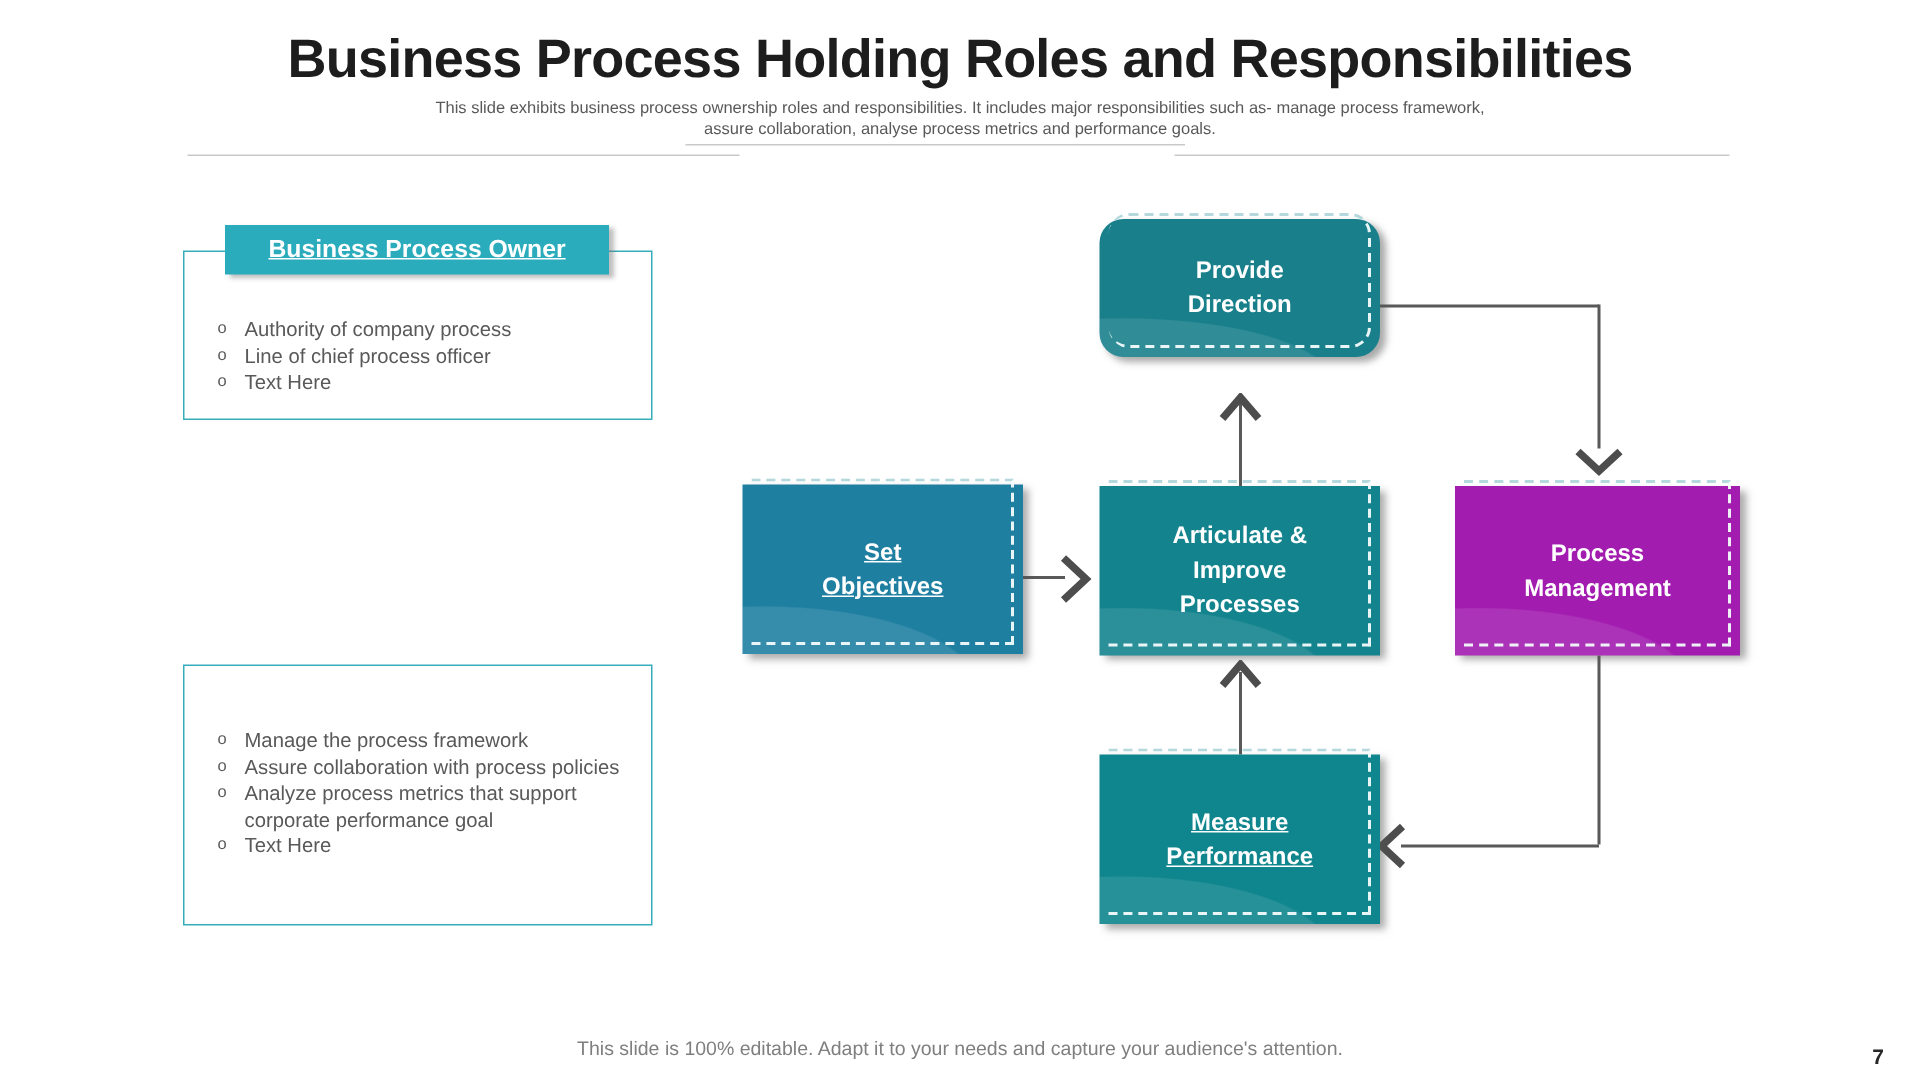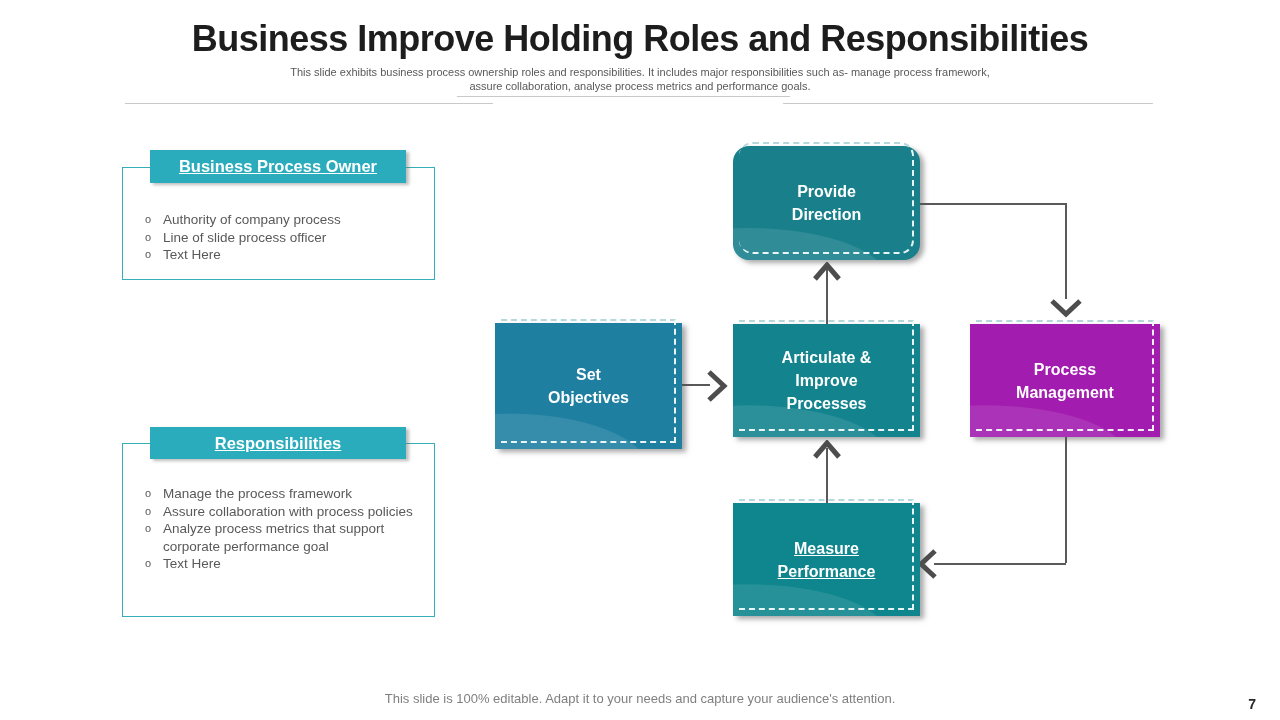--- a/index.html
+++ b/index.html
@@ -58,22 +58,22 @@
   .node .dash {
     position:absolute; top:-4px; left:6px; right:6px; bottom:6px;
     border-right:2px dashed rgba(244,251,252,0.95);
     border-bottom:2px dashed rgba(244,251,252,0.95);
     border-top:2px dashed #b5d8dc; pointer-events:none;
   }
   .node .label { position:relative; white-space:pre-line; }
   .node.rounded { border-radius:16px; }
   .node.rounded .dash { border-radius:14px; }
 
-  #node-provide    { left:733px; top:146px; width:187px; height:114px; background:#19808b; }
-  #node-set        { left:495px; top:323px; width:187px; height:126px; background:#1f7fa1; }
+  #node-provide    { left:733px; top:146px; width:187px; height:92px; background:#19808b; }
+  #node-set        { left:495px; top:323px; width:187px; height:113px; background:#1f7fa1;text-decoration:underline; }
   #node-articulate { left:733px; top:324px; width:187px; height:113px; background:#13838d;align-items:center; }
   #node-process    { left:970px; top:324px; width:190px; height:113px; background:#a21caf; }
   #node-measure    { left:733px; top:503px; width:187px; height:113px; background:#0f858d;text-decoration:underline; }
 
   
   .cline { position:absolute; background:#595959; }
   #line-pd-h   { left:920px;  top:203px; width:146px; height:1.5px; }
   #line-pd-v   { left:1065px; top:203px; width:1.5px; height:96px; }
   #line-so-h   { left:682px;  top:384px; width:28px;  height:1.5px; }
   #line-art-v  { left:826px;  top:268px; width:1.5px; height:56px; }
@@ -92,49 +92,46 @@
   .page-number {
     position:absolute; right:24px; bottom:8px;
     font-size:14px; font-weight:700; color:#262626;
   }
 </style>
 </head>
 <body>
 
 <div class="slide">
 
-  <div class="title">Business Improve Holding Roles and Responsibilities</div>
+  <div class="title">Business Process Holding Roles and Responsibilities</div>
   <div class="subtitle">This slide exhibits business process ownership roles and responsibilities. It includes major responsibilities such as- manage process framework, assure collaboration, analyse process metrics and performance goals.</div>
   <div class="rule" id="rule-center"></div>
   <div class="rule" id="rule-left"></div>
   <div class="rule" id="rule-right"></div>
 
   <div class="panel-box" id="panel1-box"></div>
   <div class="panel-header" id="panel1-header">
     <span>Business Process Owner</span>
   </div>
   <ul class="bullets" id="panel1-bullets">
     <li>
       <span class="marker">o</span>
       <span class="btext">Authority of company process</span>
     </li>
     <li>
       <span class="marker">o</span>
-      <span class="btext">Line of slide process officer</span>
+      <span class="btext">Line of chief process officer</span>
     </li>
     <li>
       <span class="marker">o</span>
       <span class="btext">Text Here</span>
     </li>
   </ul>
 
   <div class="panel-box" id="panel2-box"></div>
-  <div class="panel-header" id="panel2-header">
-    <span>Responsibilities</span>
-  </div>
   <ul class="bullets" id="panel2-bullets">
     <li>
       <span class="marker">o</span>
       <span class="btext">Manage the process framework</span>
     </li>
     <li>
       <span class="marker">o</span>
       <span class="btext">Assure collaboration with process policies</span>
     </li>
     <li>

